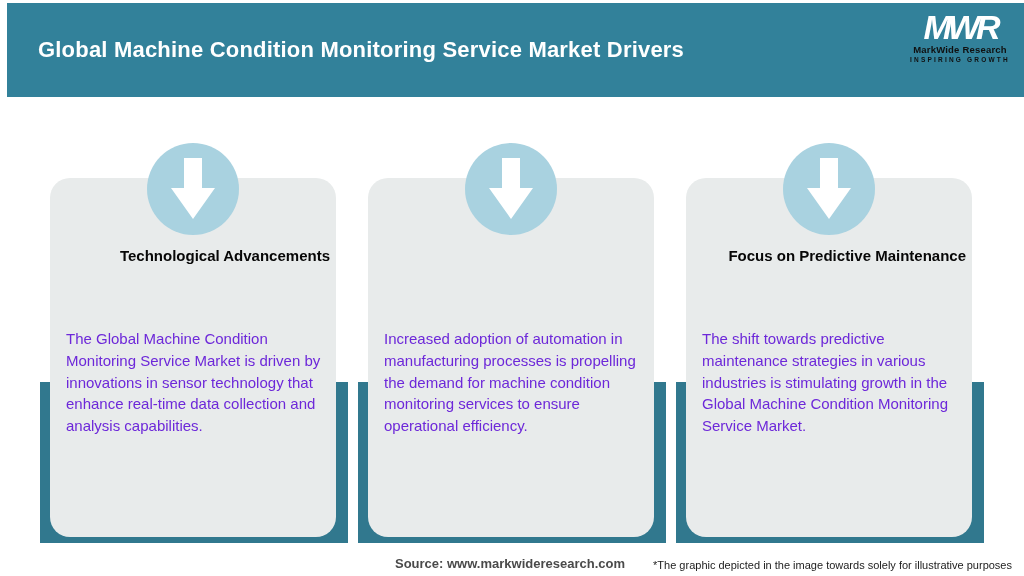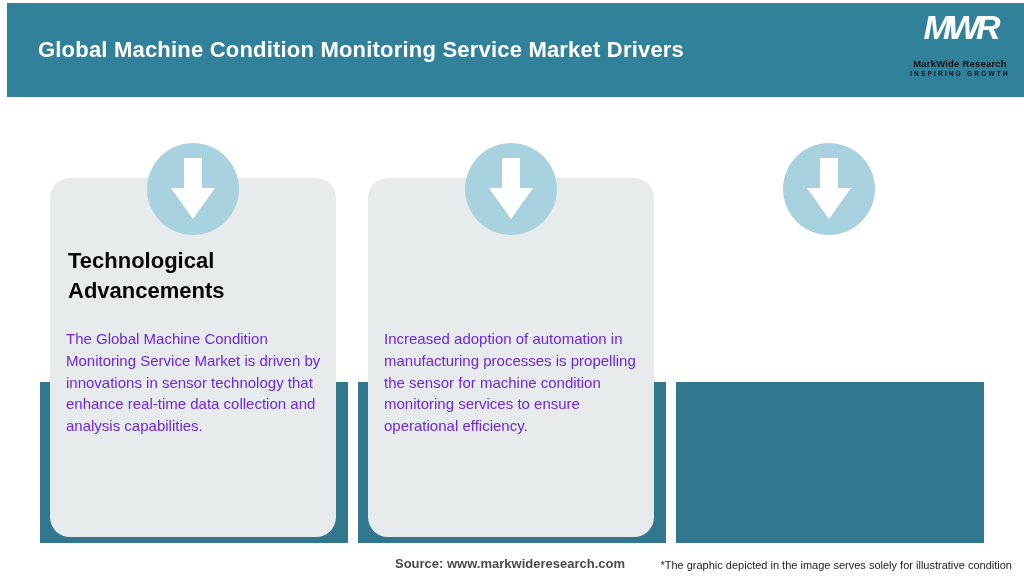--- a/index.html
+++ b/index.html
@@ -22,21 +22,21 @@
   }
   .logo {
     position:absolute; top:7px; right:12px; width:104px;
     text-align:center; color:#101010;
   }
   .logo-mark {
     font-size:34px; line-height:34px; font-weight:800; font-style:italic;
     letter-spacing:-4px; color:#ffffff;
   }
   .logo-name {
-    margin-top:14px; font-size:9.5px; font-weight:700; letter-spacing:0.2px;
+    margin-top:0; font-size:9.5px; font-weight:700; letter-spacing:0.2px;
   }
   .logo-tagline {
     margin-top:1px; font-size:6.5px; font-weight:700; letter-spacing:2.2px;
   }
 
   
   .column { position:absolute; top:0; width:318px; height:576px; }
   .col-1 { left:35px; }
   .col-2 { left:353px; }
   .col-3 { left:671px; }
@@ -48,23 +48,23 @@
   .driver-card {
     position:absolute; left:15px; top:178px; width:286px; height:359px;
     background:#E8EBEB; border-radius:20px;
   }
   .arrow-circle {
     position:absolute; left:112px; top:143px; width:92px; height:92px;
     border-radius:50%; background:#A9D2E0;
     display:flex; align-items:center; justify-content:center;
   }
   .card-title {
-    position:absolute; top:68px; left:18px; right:18px;
-    text-align:left; color:#070707;
-    font-size:22px; font-weight:700; line-height:1.35;
+    position:absolute; top:68px; left:18px; right:6px;
+    text-align:right; color:#070707;
+    font-size:15px; font-weight:700; line-height:1.35;
   }
   .card-body {
     position:absolute; top:150px; left:16px; right:10px;
     color:#6d28d9; font-size:15px; line-height:1.45; text-align:left;
   }
 
   
   .source-text {
     position:absolute; left:340px; top:556px; width:340px;
     text-align:center; color:#4a4a4a; font-size:13px; font-weight:700;
@@ -97,34 +97,38 @@
     <div class="arrow-circle">
       <svg width="46" height="64" viewBox="0 0 46 64">
         <path d="M14 1 L32 1 L32 31 L45 31 L23 62 L1 31 L14 31 Z" fill="#FFFFFF"></path>
       </svg>
     </div>
   </div>
 
   <div class="column col-2">
     <div class="card-backing"></div>
     <div class="driver-card">
-      <div class="card-body">Increased adoption of automation in manufacturing processes is propelling the sensor for machine condition monitoring services to ensure operational efficiency.</div>
+      <div class="card-body">Increased adoption of automation in manufacturing processes is propelling the demand for machine condition monitoring services to ensure operational efficiency.</div>
     </div>
     <div class="arrow-circle">
       <svg width="46" height="64" viewBox="0 0 46 64">
         <path d="M14 1 L32 1 L32 31 L45 31 L23 62 L1 31 L14 31 Z" fill="#FFFFFF"></path>
       </svg>
     </div>
   </div>
 
   <div class="column col-3">
     <div class="card-backing"></div>
+    <div class="driver-card">
+      <div class="card-title">Focus on Predictive Maintenance</div>
+      <div class="card-body">The shift towards predictive maintenance strategies in various industries is stimulating growth in the Global Machine Condition Monitoring Service Market.</div>
+    </div>
     <div class="arrow-circle">
       <svg width="46" height="64" viewBox="0 0 46 64">
         <path d="M14 1 L32 1 L32 31 L45 31 L23 62 L1 31 L14 31 Z" fill="#FFFFFF"></path>
       </svg>
     </div>
   </div>
 
   <div class="source-text">Source: www.markwideresearch.com</div>
-  <div class="disclaimer-text">*The graphic depicted in the image serves solely for illustrative condition</div>
+  <div class="disclaimer-text">*The graphic depicted in the image towards solely for illustrative purposes</div>
 
 </div>
 
 </body></html>

